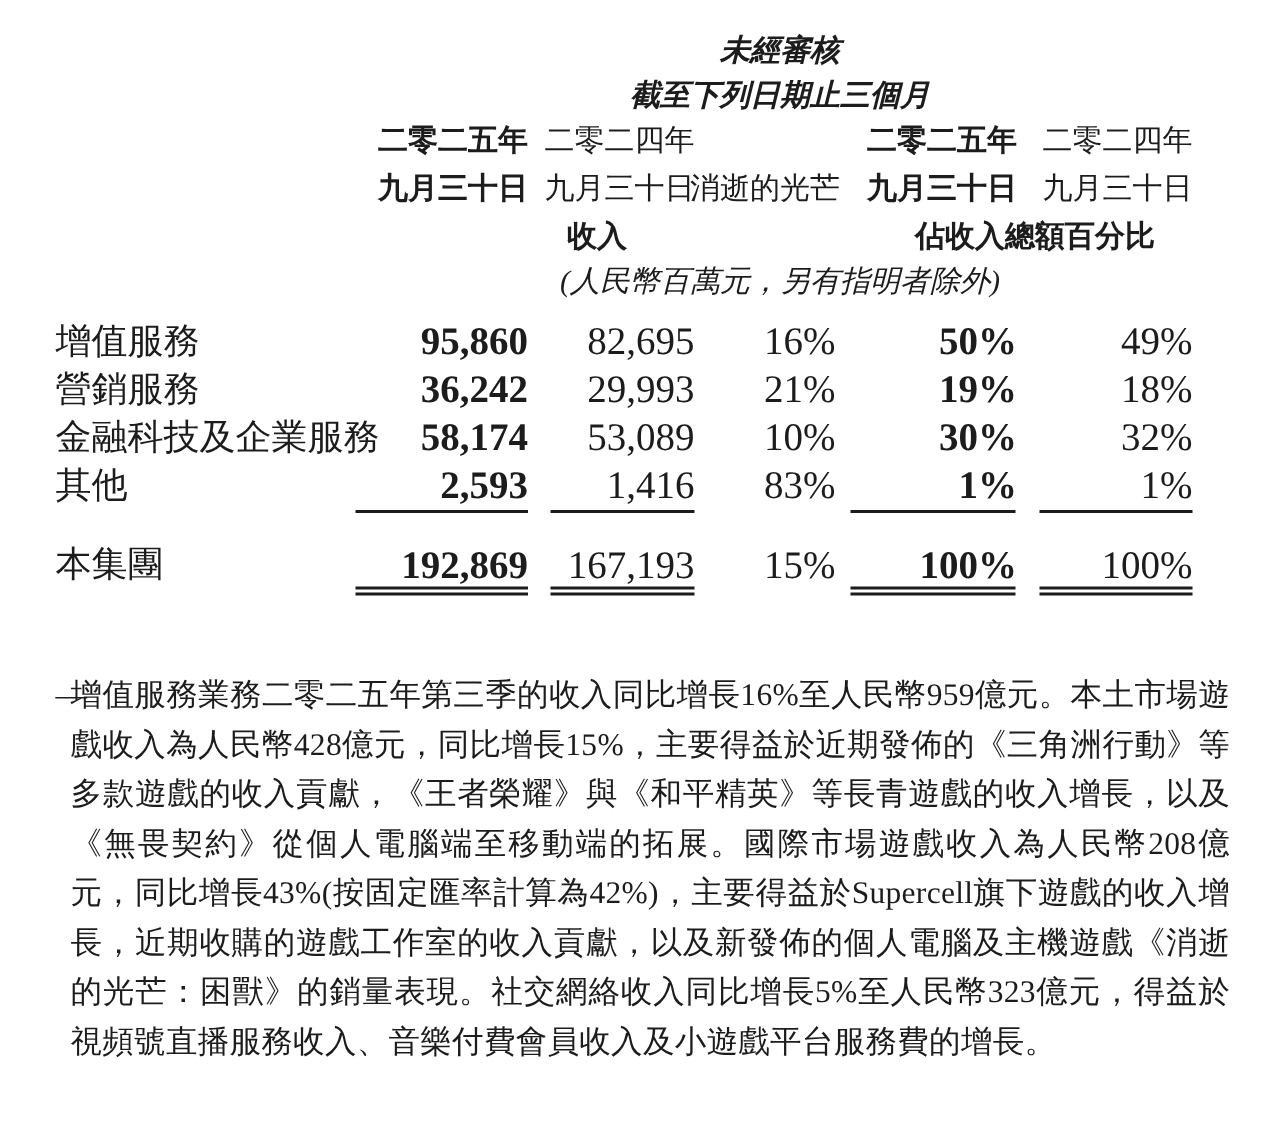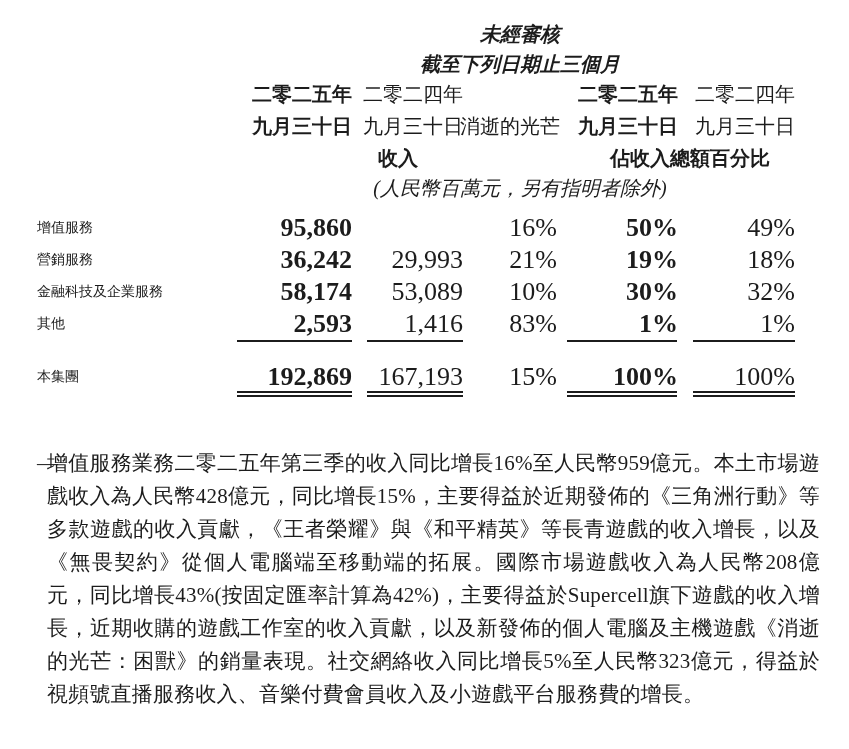--- a/index.html
+++ b/index.html
@@ -13,21 +13,21 @@
   }
   .abs{position:absolute;}
   .bold{font-weight:bold;}
   
   .t-center{
     position:absolute;left:220px;width:600px;
     text-align:center;font-size:20px;line-height:24px;font-style:italic;
   }
   
   .cell{position:absolute;line-height:26px;white-space:nowrap;}
-  .lab{left:37px;width:198px;text-align:left;font-size:14px;}
+  .lab{left:37px;width:198px;text-align:left;font-size:24px;}
   .c1{left:230px;width:122px;text-align:right;}
   .c2{left:350px;width:113px;text-align:right;}
   .c3{left:460px;width:97px;text-align:right;}
   .c4{left:560px;width:118px;text-align:right;}
   .c5{left:677px;width:118px;text-align:right;}
   .hcell{font-size:20px;line-height:24px;}
   .ncell{font-size:26px;}
   .trow{position:absolute;left:0;top:0;width:781px;height:26px;}
   
   .rule{position:absolute;height:0;border-top:2px solid #1c1c1c;}
@@ -65,20 +65,21 @@
   </div>
 
   <div class="abs hcell bold" style="top:146px;left:348px;width:100px;text-align:center">收入</div>
   <div class="abs hcell bold" style="top:146px;left:570px;width:240px;text-align:center">佔收入總額百分比</div>
 
   <div class="t-center" style="top:176px">(人民幣百萬元，另有指明者除外)</div>
 
   <div class="trow" style="top:215px">
     <div class="cell lab">增值服務</div>
     <div class="cell c1 ncell bold">95,860</div>
+    <div class="cell c2 ncell">82,695</div>
     <div class="cell c3 ncell">16%</div>
     <div class="cell c4 ncell bold">50%</div>
     <div class="cell c5 ncell">49%</div>
   </div>
 
   <div class="trow" style="top:247px">
     <div class="cell lab">營銷服務</div>
     <div class="cell c1 ncell bold">36,242</div>
     <div class="cell c2 ncell">29,993</div>
     <div class="cell c3 ncell">21%</div>

